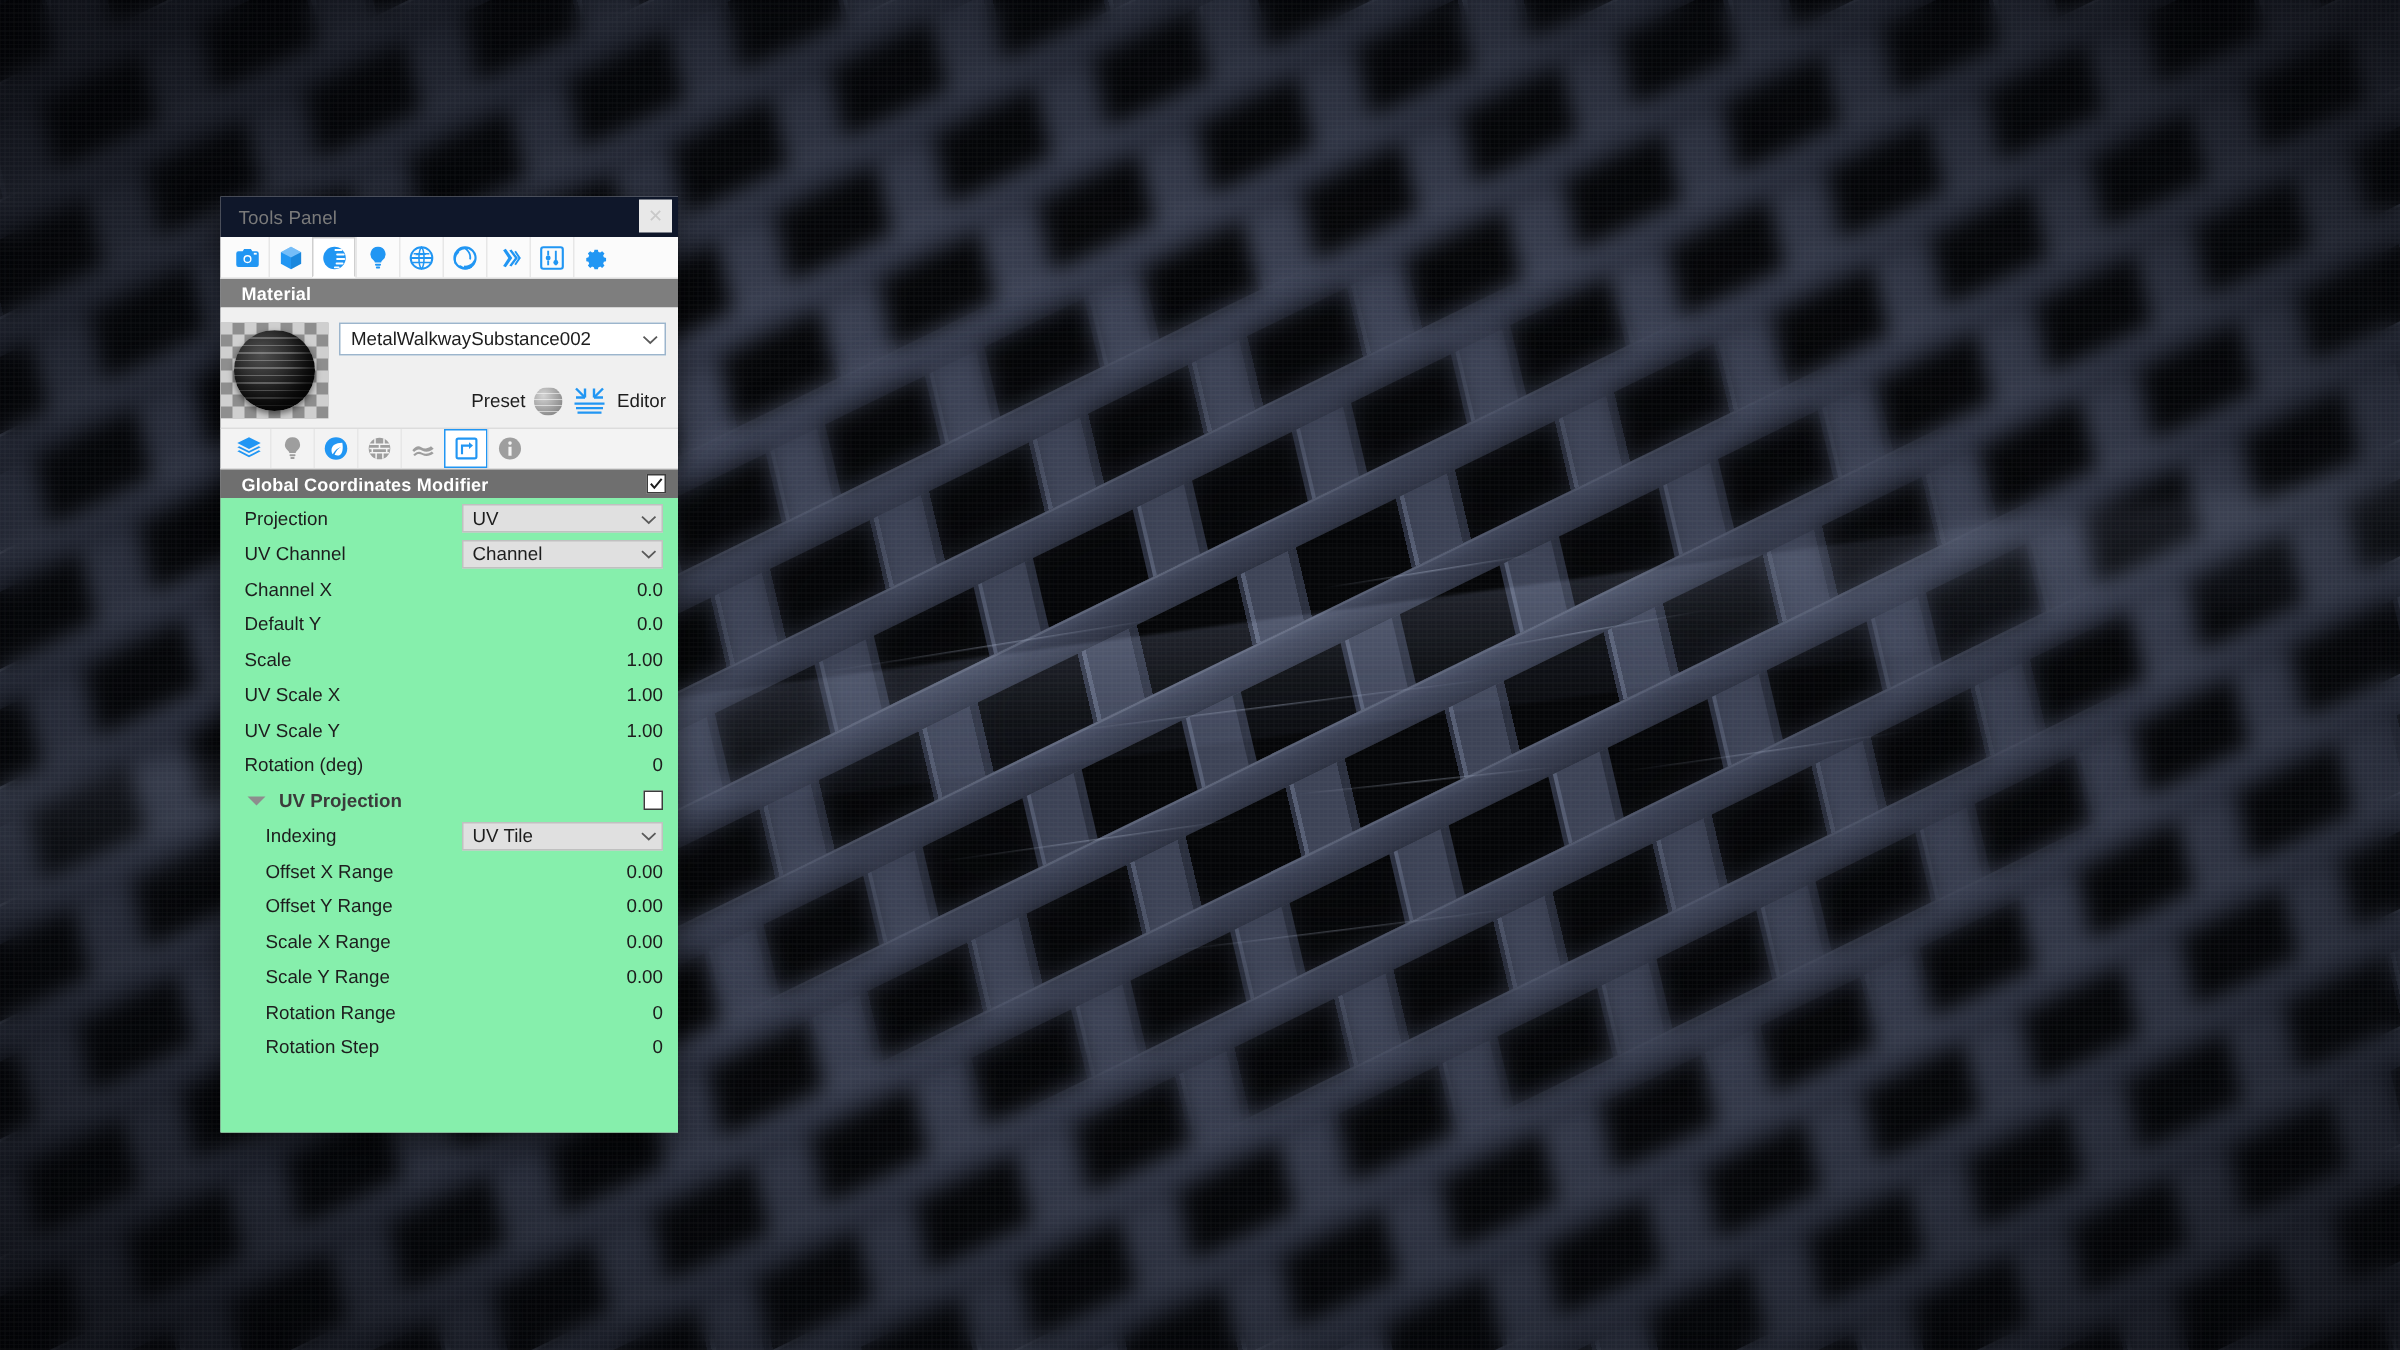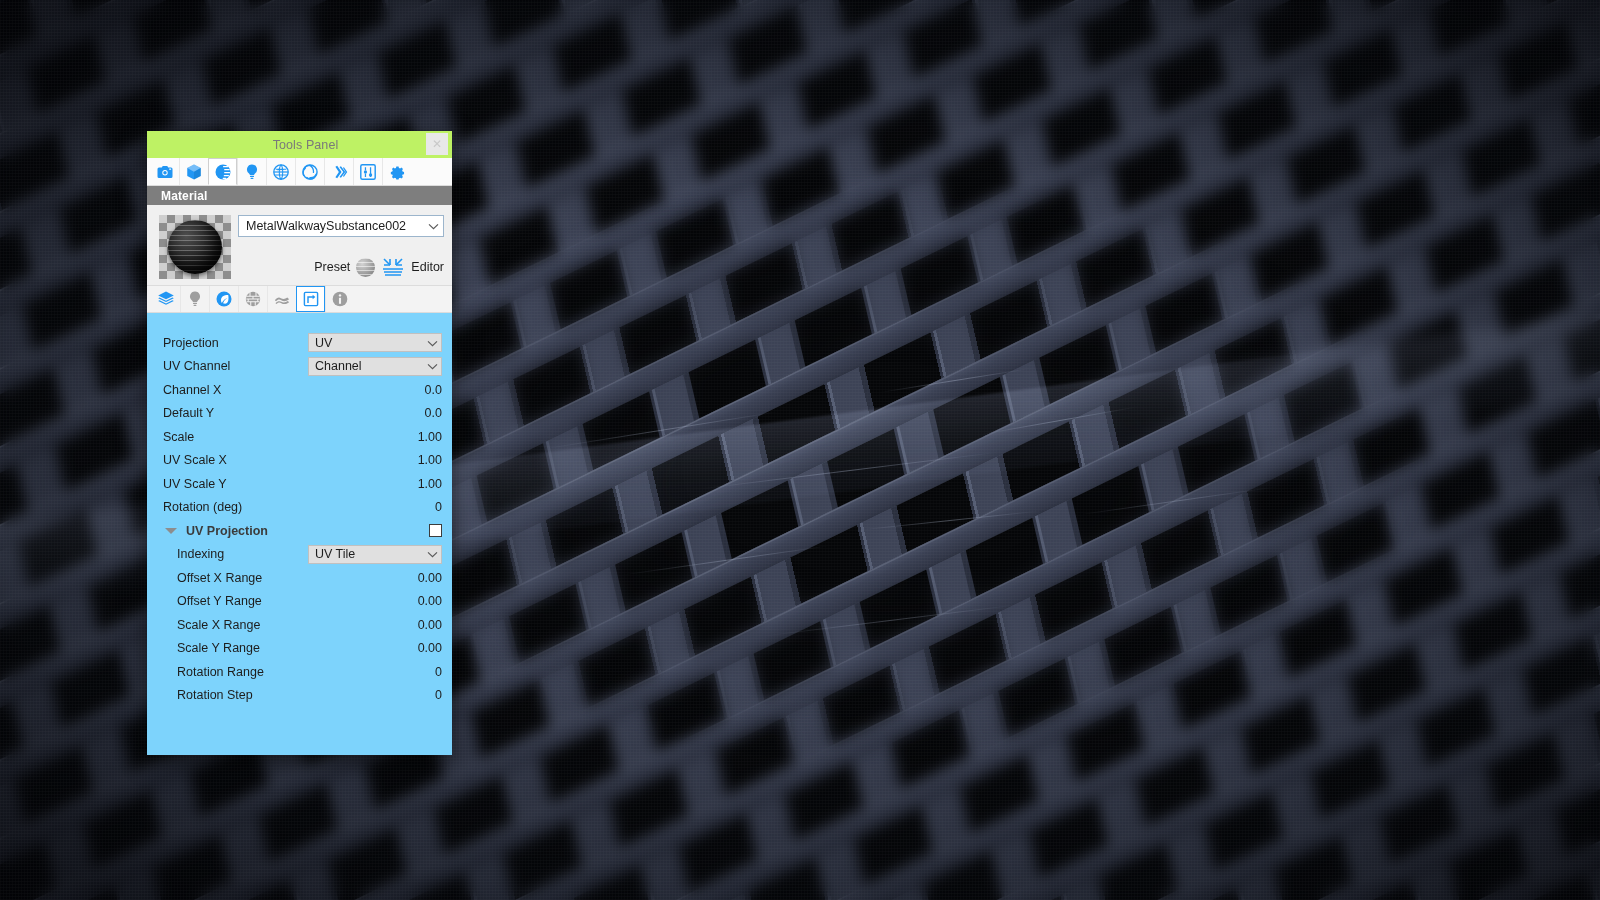--- a/index.html
+++ b/index.html
@@ -93,23 +93,23 @@
     background: #f0f0f0;
     box-shadow: 0 6px 22px rgba(0,0,0,.55);
     display: flex; flex-direction: column;
     font-size: 12.5px;
     color: #1d1d1d;
     user-select: none;
   }
 
   
   .titlebar {
-    height: 27px; background: #bef264;
+    height: 27px; background: #0f172a;
     display: flex; align-items: center;
-    position: relative; flex: 0 0 auto; justify-content: center;
+    position: relative; flex: 0 0 auto;
   }
   .titlebar .title {
     font-size: 12.5px; color: #7a7a7a;
     padding-left: 12px; letter-spacing: .1px;
   }
   .close-btn {
     position: absolute; right: 4px; top: 2px;
     width: 22px; height: 22px;
     background: #e8e8e8;
     color: #c9c9c9;
@@ -160,21 +160,21 @@
     background: #ffffff; border: 1px solid #3c3c3c;
     display: flex; align-items: center; justify-content: center;
     cursor: pointer;
   }
   .hdr-check .tick {
     width: 9px; height: 9px;
   }
 
   
   .material-block {
-    display: flex; padding: 10px 8px 6px 12px;
+    display: flex; padding: 10px 8px 6px 0;
     background: #f0f0f0;
     flex: 0 0 auto;
   }
   .mat-preview {
     width: 72px; height: 64px; flex: 0 0 auto;
     position: relative; overflow: hidden;
     background:
       repeating-conic-gradient(#8e8e8e 0% 25%, #cfcfcf 0% 50%) 0 0 / 16px 16px;
   }
   .mat-sphere {
@@ -208,22 +208,22 @@
   .preset-ball {
     width: 19px; height: 19px; border-radius: 50%;
     background:
       repeating-linear-gradient(to bottom, rgba(255,255,255,.55) 0 1px, rgba(0,0,0,0) 1px 4px),
       radial-gradient(circle at 33% 30%, #d4d4d4, #9a9a9a 60%, #757575 100%);
     cursor: pointer;
   }
 
   
   .props {
-    flex: 1 1 auto; background: #7dd3fc;
-    padding-top: 18px;
+    flex: 1 1 auto; background: #86efac;
+    padding-top: 2px;
     overflow: hidden;
   }
   .prow {
     height: 23.5px;
     display: flex; align-items: center;
     padding: 0 10px 0 16px;
     font-size: 12.5px;
     color: #1d1d1d;
   }
   .prow .plabel { flex: 0 0 auto; }
@@ -530,20 +530,28 @@
         <span>
           <svg width="18" height="18" viewBox="0 0 24 24" fill="#9e9e9e">
             <circle cx="12" cy="12" r="9.8"></circle>
             <circle cx="12" cy="7.2" r="1.6" fill="#f3f3f3"></circle>
             <path d="M10.6 10.4h2.8v8h-2.8z" fill="#f3f3f3"></path>
           </svg>
         </span>
       </div>
     </div>
 
+  <div class="section-head dark">
+    <span>Global Coordinates Modifier</span>
+    <span class="hdr-check">
+      <svg class="tick" viewBox="0 0 10 10">
+          <path d="M1 5 L3.6 8 L9 1.4" fill="none" stroke="#1d1d1d" stroke-width="1.5"></path>
+        </svg>
+    </span>
+  </div>
 
   <div class="props" id="property-list">
       <div class="prow">
         <span class="plabel">Projection</span>
         <div class="dropdown">
           <span>UV</span>
           <span class="chev"><svg width="11" height="7" viewBox="0 0 11 7">
               <path d="M1 1.4 L5.5 5.6 L10 1.4" fill="none" stroke="#5a5a5a" stroke-width="1.2"></path>
             </svg></span>
         </div>

